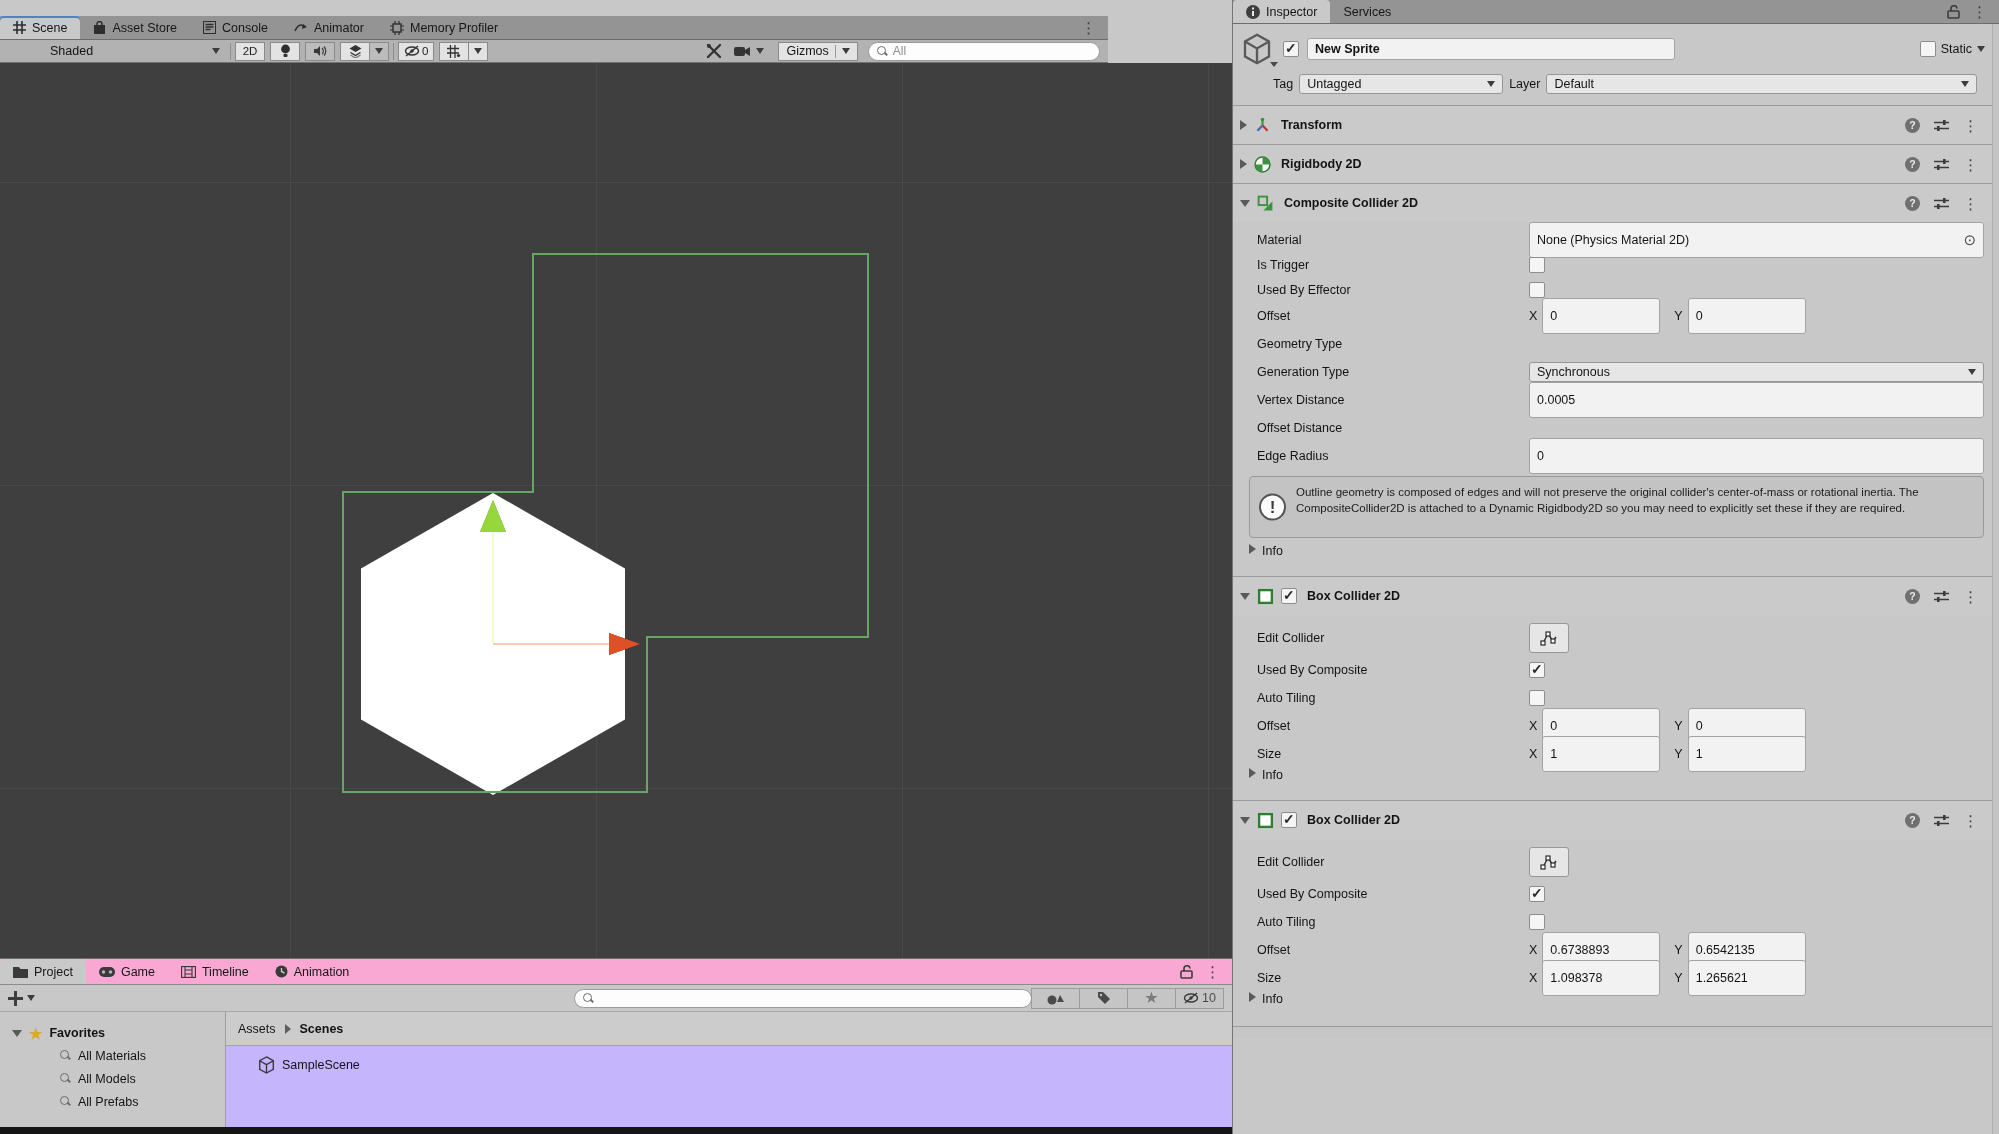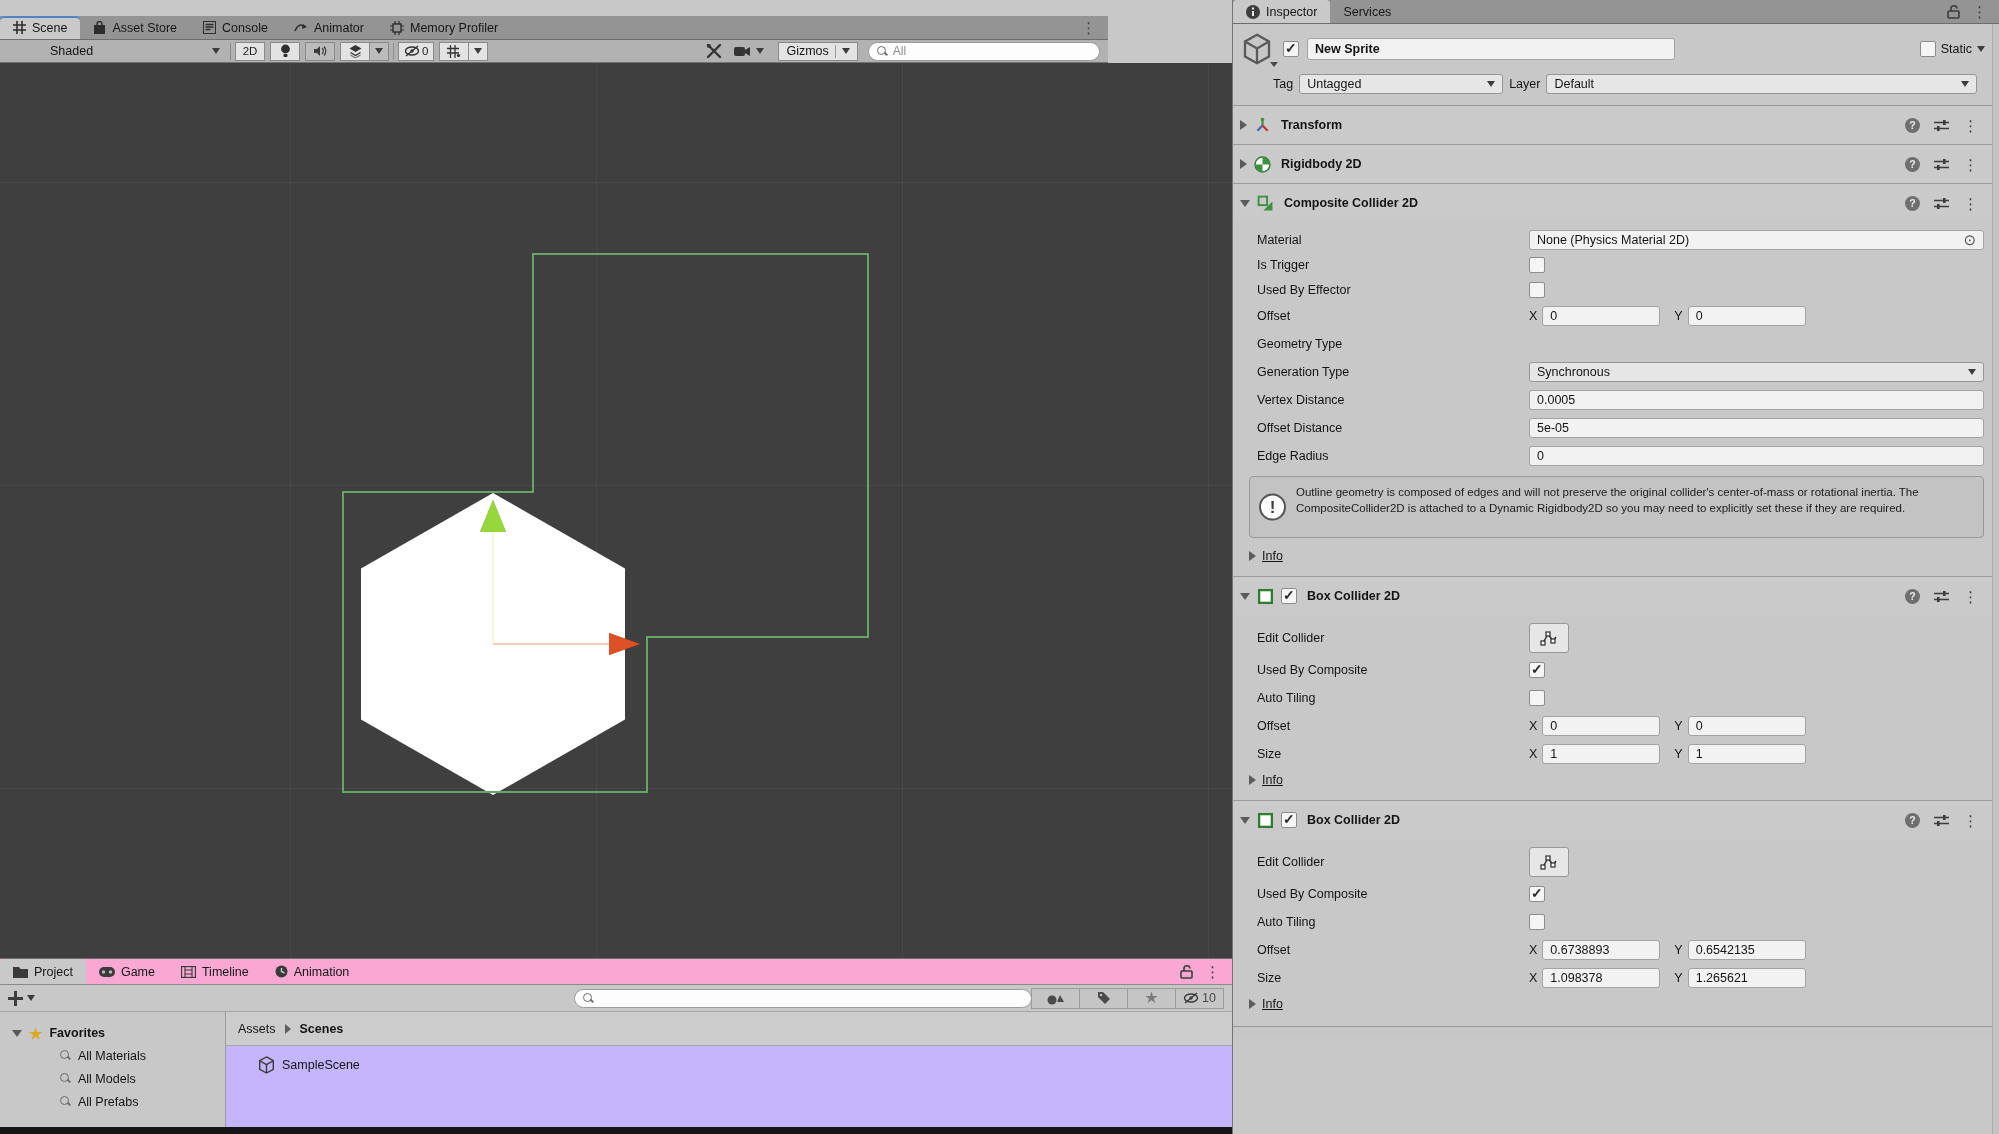--- a/index.html
+++ b/index.html
@@ -70,30 +70,30 @@
   .lay-label { margin-left:0; }
 
   .comp-header { height:39px; display:flex; align-items:center; gap:7px; border-top:1px solid #9b9b9b; background:#cacaca; padding:0 14px 0 7px; }
   .comp-title { font-weight:bold; margin-left:3px; }
   .comp-icons { margin-left:auto; display:flex; align-items:center; gap:14px; padding-right:7px; }
   .comp-body { padding:5px 0 8px 0; }
   .irow { display:flex; align-items:center; height:28px; }
   .irow.short { height:25px; }
   .ilabel { width:296px; padding-left:24px; flex:none; }
   .ictrl { flex:1; display:flex; align-items:center; padding-right:15px; }
-  .tfield { height:20px; background:#f2f2f2; border:1px solid #a3a3a3; border-radius:3px; display:flex; align-items:center; padding:0 7px; }
+  .tfield { height:36px; background:#f2f2f2; border:1px solid #a3a3a3; border-radius:3px; display:flex; align-items:center; padding:0 7px; }
   .tfield.full { flex:1; }
   .xy { display:flex; align-items:center; }
   .axis-label { margin-right:5px; }
   .xyfield { width:118px; }
   .xy .gap { width:14px; }
   .picker { margin-left:auto; color:#4c4c4c; font-size:15px; line-height:1; padding-left:6px; }
   .warning-box { position:relative; margin:6px 15px 6px 16px; background:#c3c3c3; border:1px solid #999999; border-radius:4px; padding:7px 12px 7px 46px; font-size:11.5px; line-height:1.4; color:#1b1b1b; min-height:62px; }
   .warn-ico { position:absolute; left:9px; top:50%; transform:translateY(-50%); width:27px; height:27px; border:2.5px solid #555; border-radius:50%; background:#fcfcfc; display:flex; align-items:center; justify-content:center; font-weight:bold; font-size:17px; color:#3a3a3a; }
-  .info-row { display:flex; align-items:center; gap:6px; height:24px; padding-left:16px;text-decoration:underline; }
+  .info-row { display:flex; gap:6px; height:24px; padding-left:16px; }
   .edit-collider-btn { width:40px; height:30px; background:#e6e6e6; border:1px solid #979797; border-radius:3px; display:flex; align-items:center; justify-content:center; }
   .irow.tall { height:36px; }
   .bottom-partial { border-top:1px solid #9b9b9b; height:12px; background:#c6c6c6; margin-top:2px; }
 
   
   .project-window { position:absolute; left:0; top:958px; width:1232px; height:176px; background:#c8c8c8; }
   .ptabstrip { height:27px; background:#f9a8d4; border-top:1px solid #6d6d6d; border-bottom:1px solid #8a8a8a; display:flex; align-items:stretch; }
   .ptoolbar { height:27px; background:#c8c8c8; border-bottom:1px solid #a6a6a6; display:flex; align-items:center; padding:0 8px; }
   .plus-group { display:flex; align-items:center; gap:4px; }
   .plus-ico { position:relative; width:15px; height:15px; }
@@ -423,25 +423,20 @@
       <div class="irow">
         <span class="ilabel">Vertex Distance</span>
         <div class="ictrl">
             <div class="tfield full">
               <span>0.0005</span>
             </div>
           </div>
       </div>
       <div class="irow">
         <span class="ilabel">Offset Distance</span>
-        <div class="ictrl">
-            <div class="tfield full">
-              <span>5e-05</span>
-            </div>
-          </div>
       </div>
       <div class="irow">
         <span class="ilabel">Edge Radius</span>
         <div class="ictrl">
             <div class="tfield full">
               <span>0</span>
             </div>
           </div>
       </div>
       <div class="warning-box">

